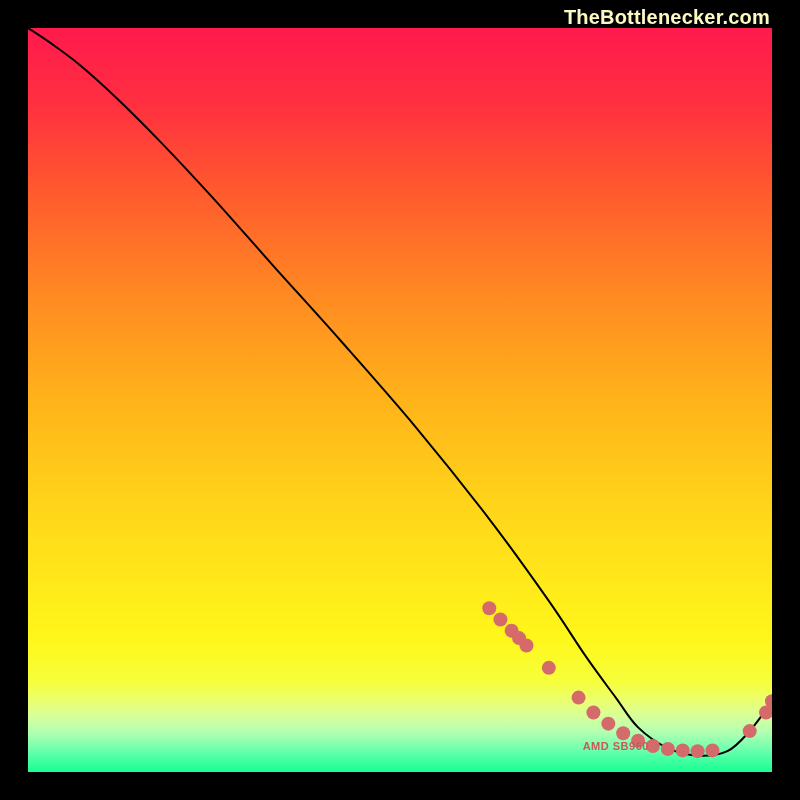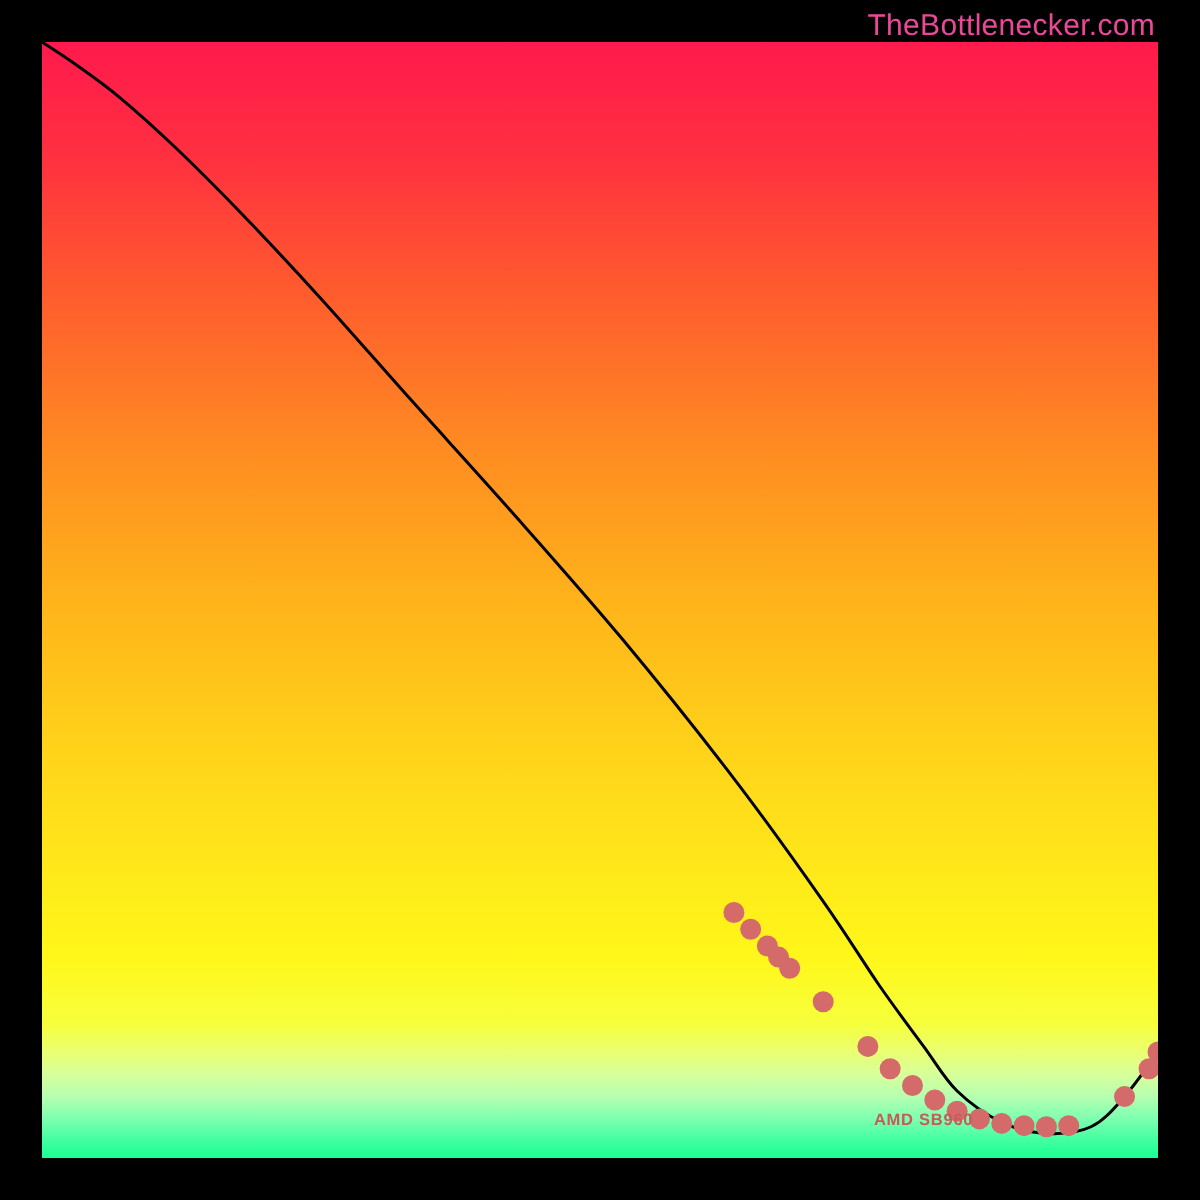--- a/index.html
+++ b/index.html
@@ -29,24 +29,24 @@
     inset: 0;
   }
   .curve-layer {
     position: absolute;
     inset: 0;
   }
   .watermark {
     position: absolute;
     top: 6px;
     right: 30px;
-    color: #ec4899;
+    color: #fef9c3;
     font-size: 20px;
     letter-spacing: 0.2px;
-    font-weight: 400;
+    font-weight: 700;
   }
 </style>
 </head>
 <body>
 
 <div class="stage">
   <div class="watermark">TheBottlenecker.com</div>
 
   <div class="plot-area">
     <svg class="bg-gradient" viewBox="0 0 744 744" preserveAspectRatio="none" width="744" height="744">

